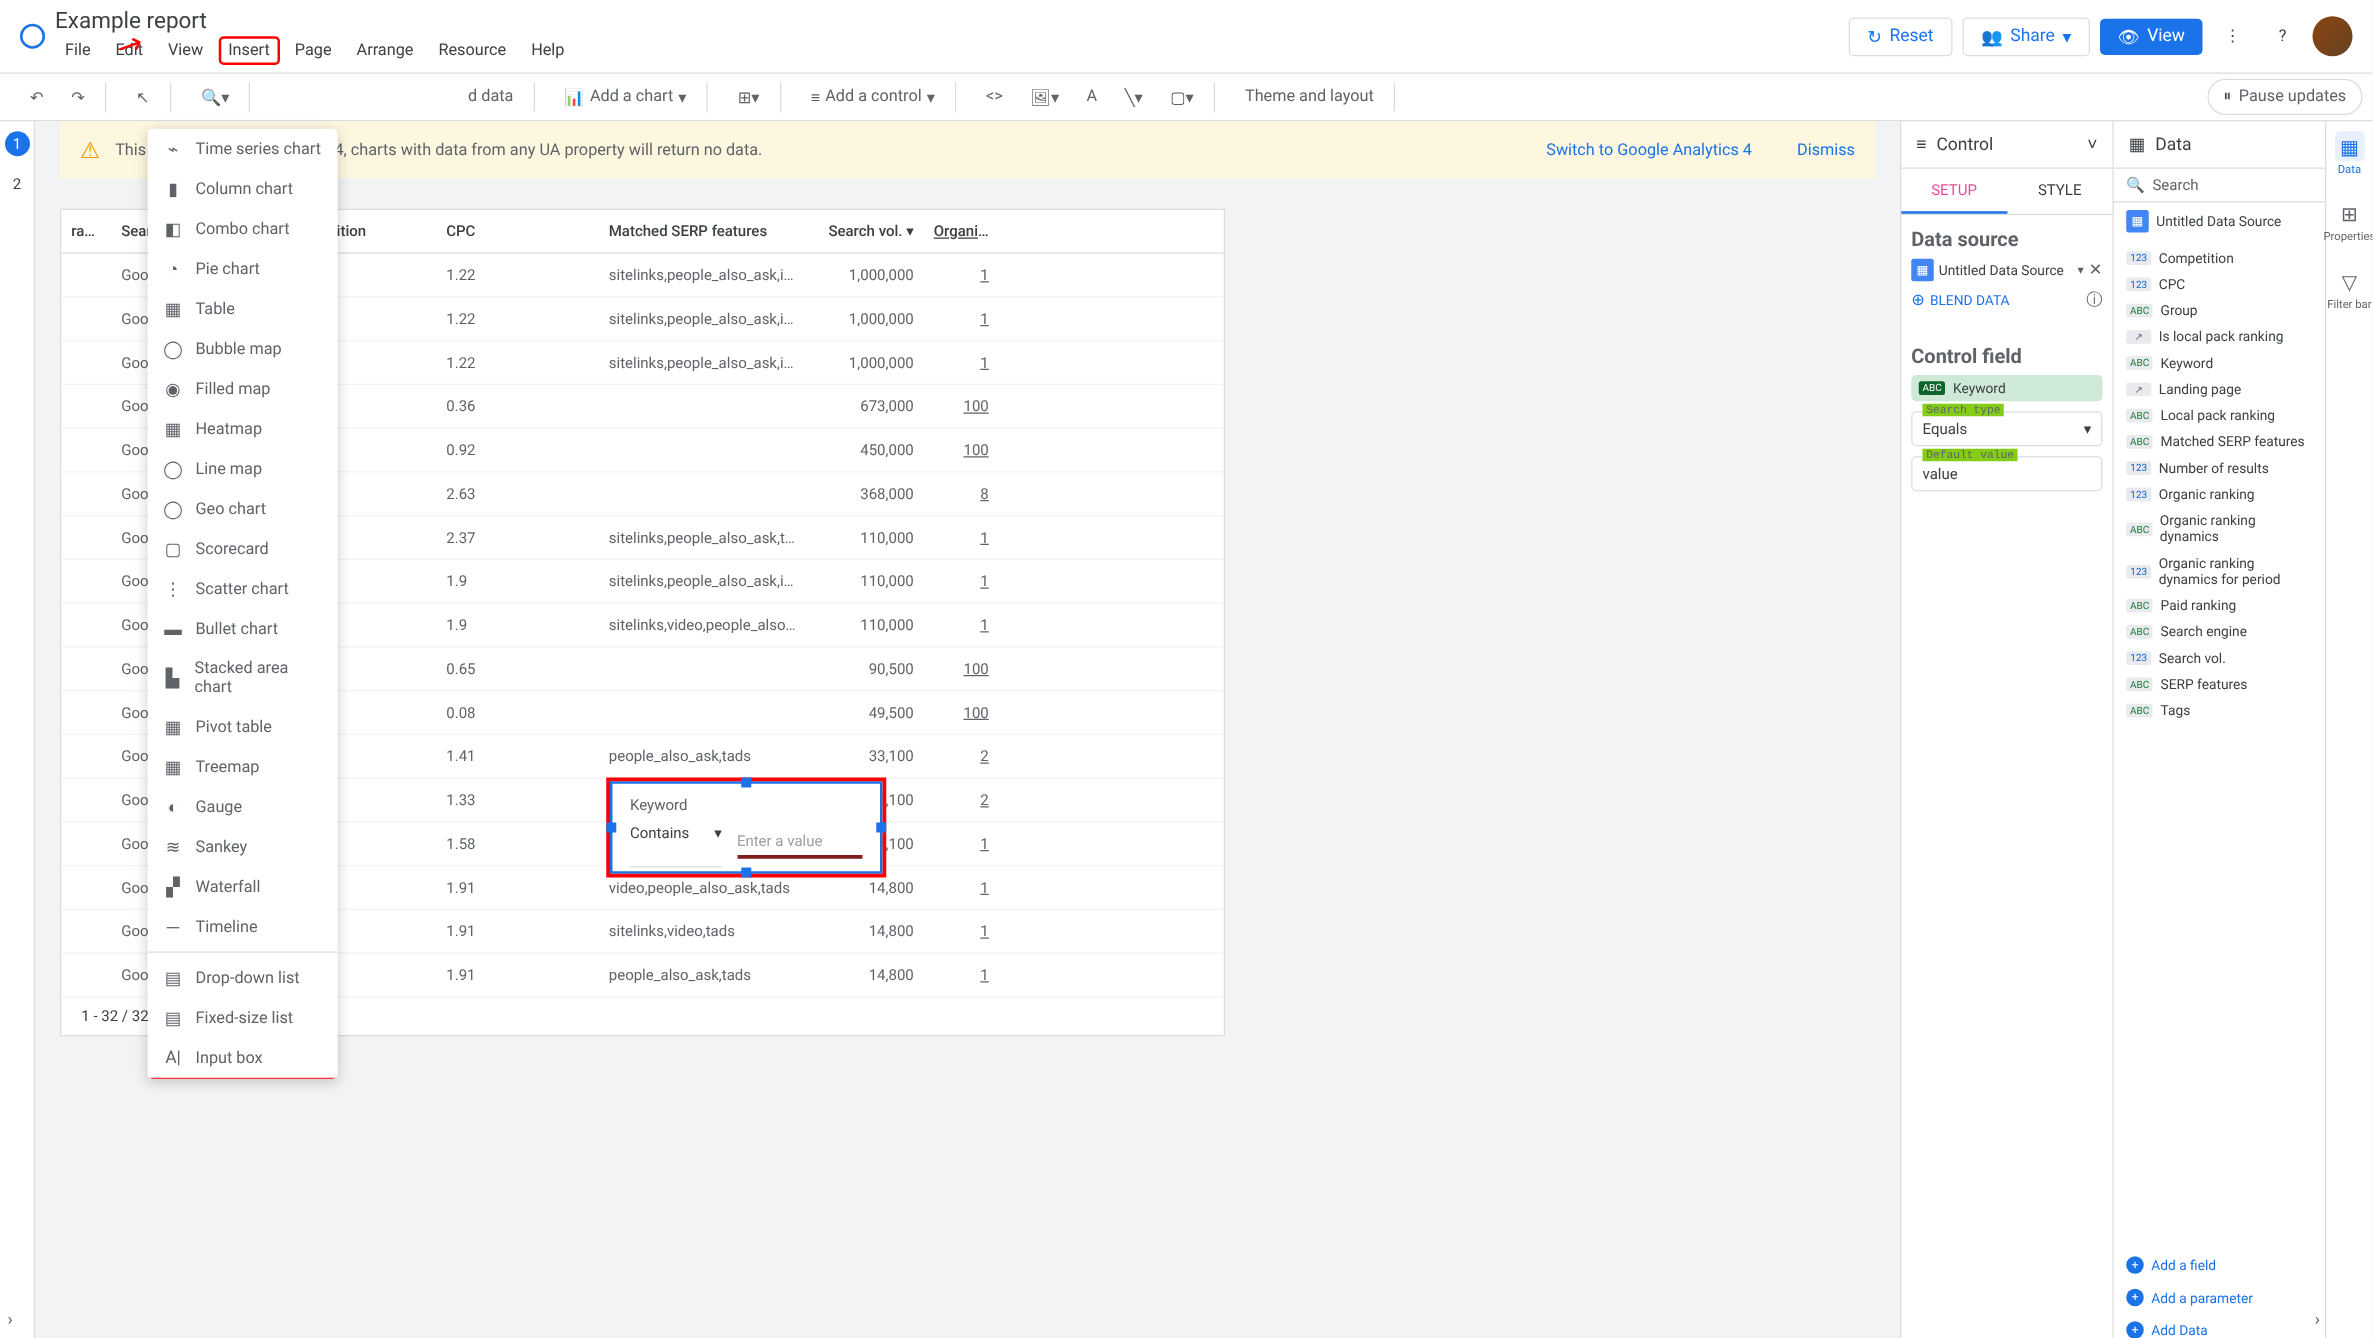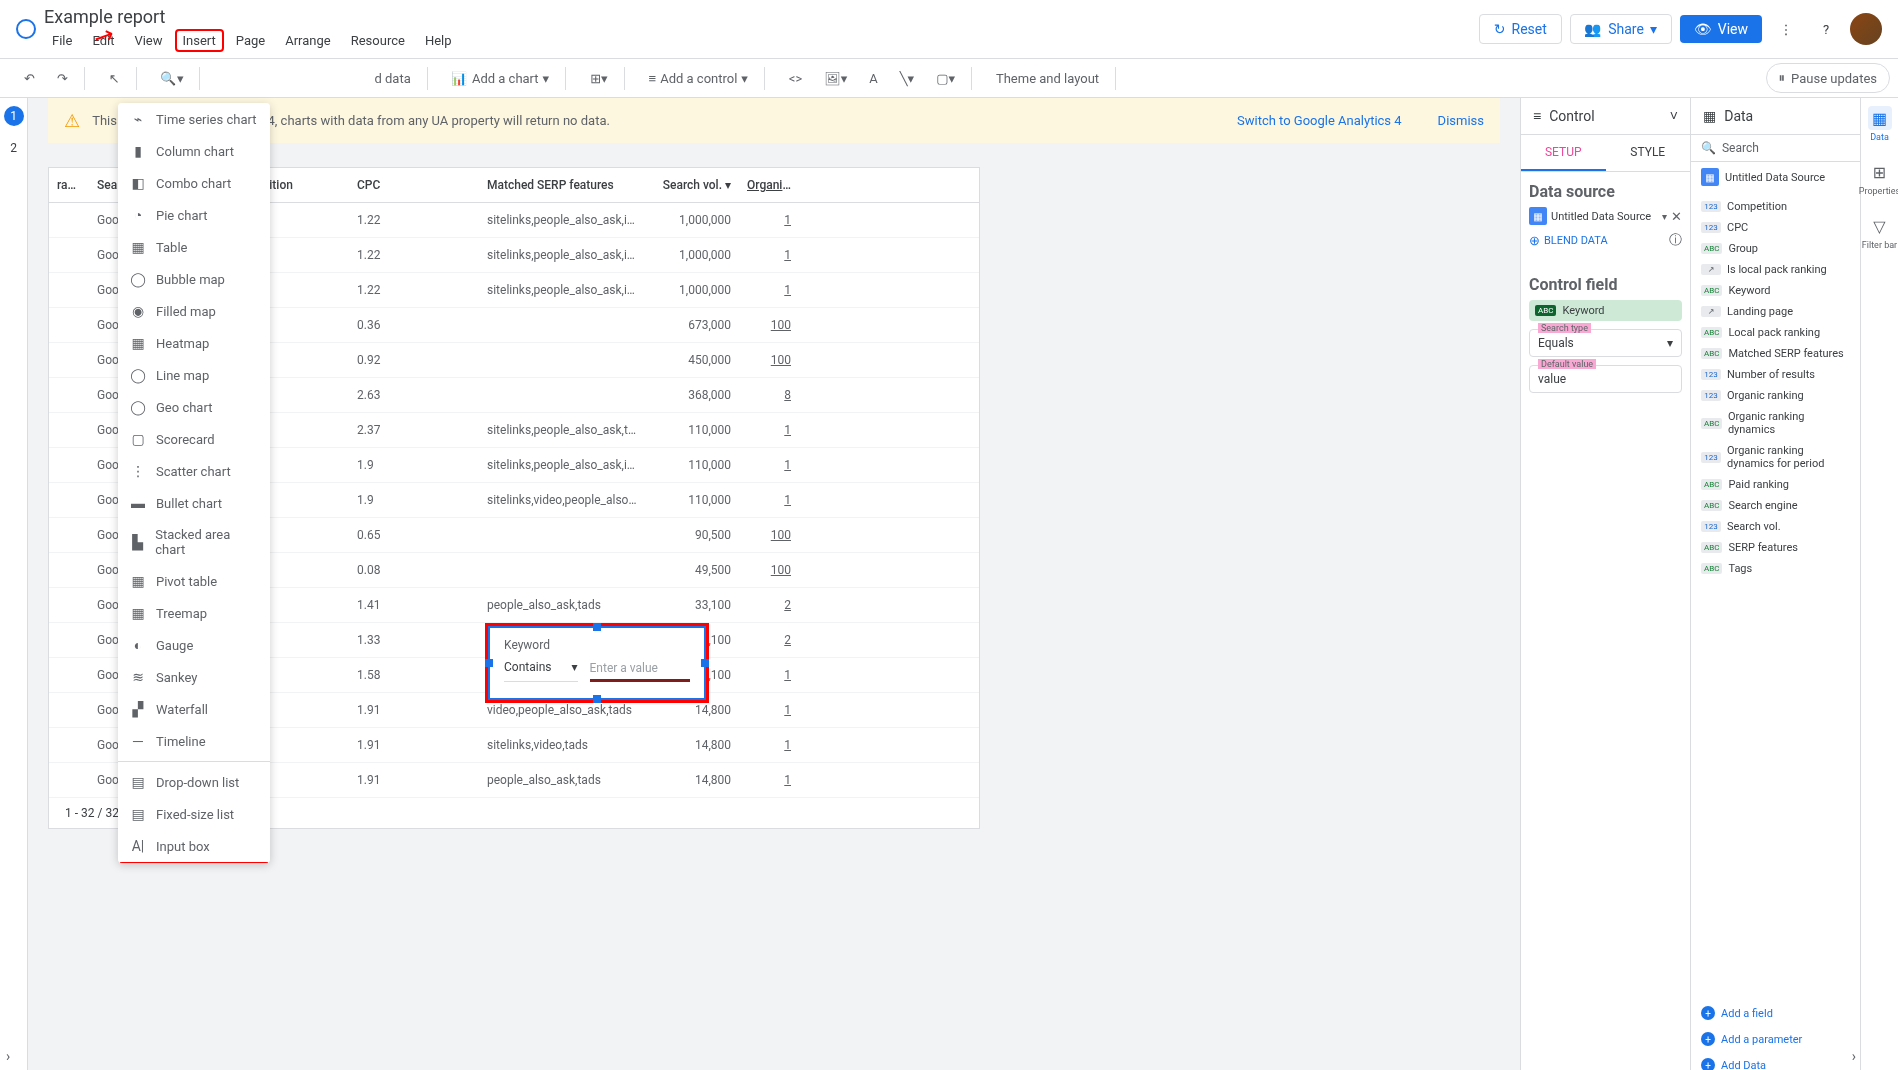--- a/index.html
+++ b/index.html
@@ -45,21 +45,21 @@
 .table-row { display: flex; font-size: 12px; color: #5f6368; border-bottom: 1px solid #f1f3f4; }
 .pagination { display: flex; justify-content: flex-start; align-items: center; padding: 8px 16px; font-size: 12px; gap: 12px; }
 .dropdown-menu { position: absolute; top: 44px; left: 118px; width: 152px; background: #fff; box-shadow: 0 2px 10px rgba(0,0,0,0.2); z-index: 100; max-height: 760px; overflow-y: auto; border-radius: 4px; }
 .dd-item { padding: 8px 12px; display: flex; align-items: center; gap: 10px; font-size: 13px; cursor: pointer; }
 .dd-item.red-box { border: 2px solid red; margin: 0 2px; }
 .dd-sep { border-top: 1px solid #dadce0; margin: 4px 0; }
 .dd-icon { width: 16px; height: 16px; color: #5f6368; display: flex; align-items: center; justify-content: center; font-size: 14px; }
 .filter-widget { position: absolute; top: 528px; left: 460px; width: 218px; height: 74px; background: #fff; border: 2px solid #1a73e8; outline: 3px solid red; padding: 10px 14px; }
 .filter-label { font-size: 12px; color: #5f6368; margin-bottom: 8px; }
 .filter-row { display: flex; gap: 12px; align-items: center; }
-.filter-select { font-size: 12px; display: flex; align-items: center; gap: 20px; border-bottom: 1px solid #dadce0; padding-bottom: 7px; }
+.filter-select { font-size: 12px; display: flex; align-items: center; gap: 20px; border-bottom: 1px solid #dadce0; padding-bottom: 20px; }
 .filter-input { font-size: 12px; color: #9aa0a6; border-bottom: 3px solid #7f1d1d; padding-bottom: 4px; flex: 1; }
 .handle { width: 8px; height: 8px; background: #1a73e8; position: absolute; }
 .handle.t { top: -5px; left: 50%; transform: translateX(-50%); }
 .handle.b { bottom: -5px; left: 50%; transform: translateX(-50%); }
 .handle.l { left: -5px; top: 50%; transform: translateY(-50%); }
 .handle.r { right: -5px; top: 50%; transform: translateY(-50%); }
 .right-panel { width: 170px; background: #fff; border-left: 1px solid #dadce0; display: flex; flex-direction: column; }
 .panel-header { padding: 10px 12px; display: flex; align-items: center; gap: 8px; border-bottom: 1px solid #dadce0; font-size: 14px; }
 .panel-tabs { display: flex; border-bottom: 1px solid #dadce0; }
 .panel-tab { flex: 1; text-align: center; padding: 10px; font-size: 12px; cursor: pointer; }
@@ -68,21 +68,21 @@
 .section-label { font-size: 16px; color: #5f6368; margin-bottom: 6px; font-weight: bold; }
 .chip-row { display: flex; align-items: center; gap: 4px; margin-bottom: 6px; }
 .chip-ds { background: #4285f4; color: #fff; width: 18px; height: 18px; border-radius: 2px; display: flex; align-items: center; justify-content: center; font-size: 10px; }
 .chip-text { font-size: 11px; flex: 1; }
 .chip-close { cursor: pointer; color: #5f6368; }
 .chip-dd { color: #5f6368; font-size: 10px; }
 .blend-link { color: #1a73e8; font-size: 11px; display: flex; align-items: center; gap: 6px; }
 .field-chip { background: #ceead6; padding: 4px 6px; font-size: 11px; display: flex; align-items: center; gap: 6px; border-radius: 4px; }
 .field-type { background: #0d652d; color: #fff; font-size: 8px; padding: 1px 3px; border-radius: 2px; }
 .form-field { border: 1px solid #dadce0; border-radius: 4px; padding: 6px 8px; margin-top: 8px; position: relative; }
-.form-label { position: absolute; top: -7px; left: 8px; background: #f9a8d4; font-size: 9px; color: #5f6368; padding: 0 3px; }
+.form-label { position: absolute; top: -7px; left: 8px; background: #84cc16; font-size: 9px; color: #5f6368; padding: 0 3px; font-family: Liberation Mono, monospace; }
 .form-value { font-size: 12px; }
 .data-panel { width: 170px; background: #fff; border-left: 1px solid #dadce0; display: flex; flex-direction: column; }
 .search-field { padding: 6px 10px; border-bottom: 1px solid #dadce0; display: flex; align-items: center; gap: 6px; font-size: 12px; color: #5f6368; }
 .ds-item { padding: 6px 10px; display: flex; align-items: center; gap: 6px; font-size: 11px; }
 .field-list { padding: 4px 0; overflow-y: auto; flex: 1; }
 .field-item { padding: 4px 10px; display: flex; align-items: center; gap: 6px; font-size: 11px; cursor: pointer; }
 .field-badge { font-size: 8px; padding: 1px 3px; border-radius: 2px; min-width: 20px; text-align: center; }
 .badge-123 { background: #e8eaed; color: #1967d2; }
 .badge-abc { background: #e8eaed; color: #188038; }
 .badge-geo { background: #e8eaed; color: #5f6368; }

